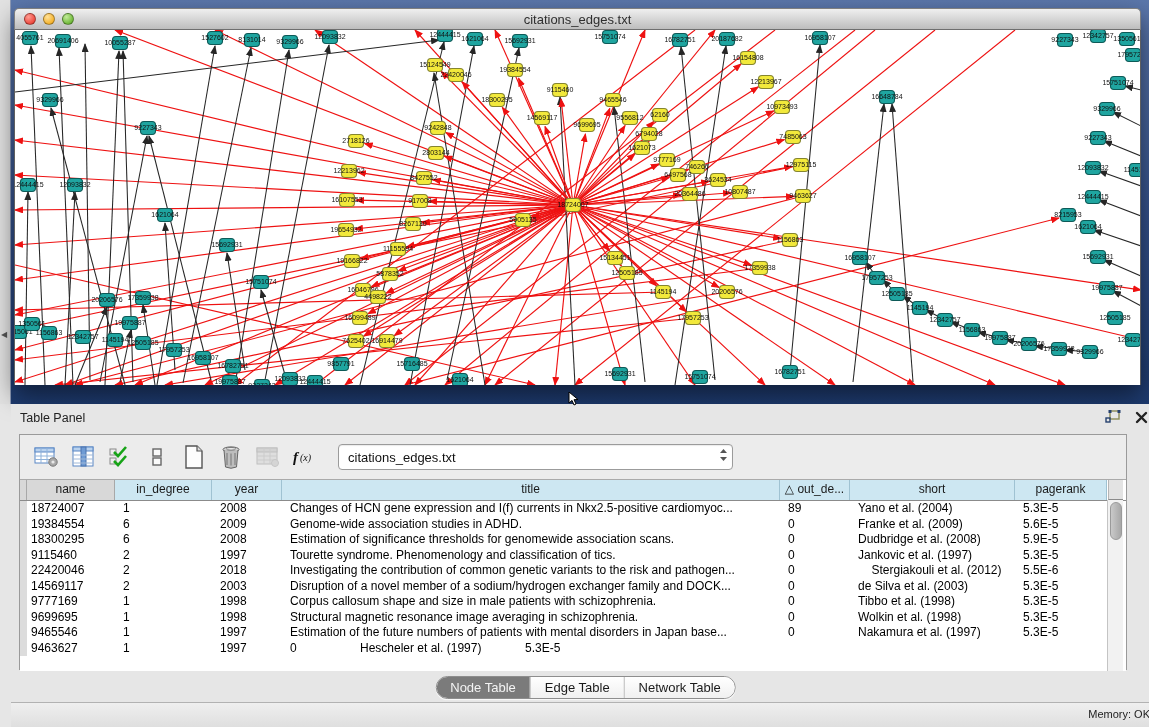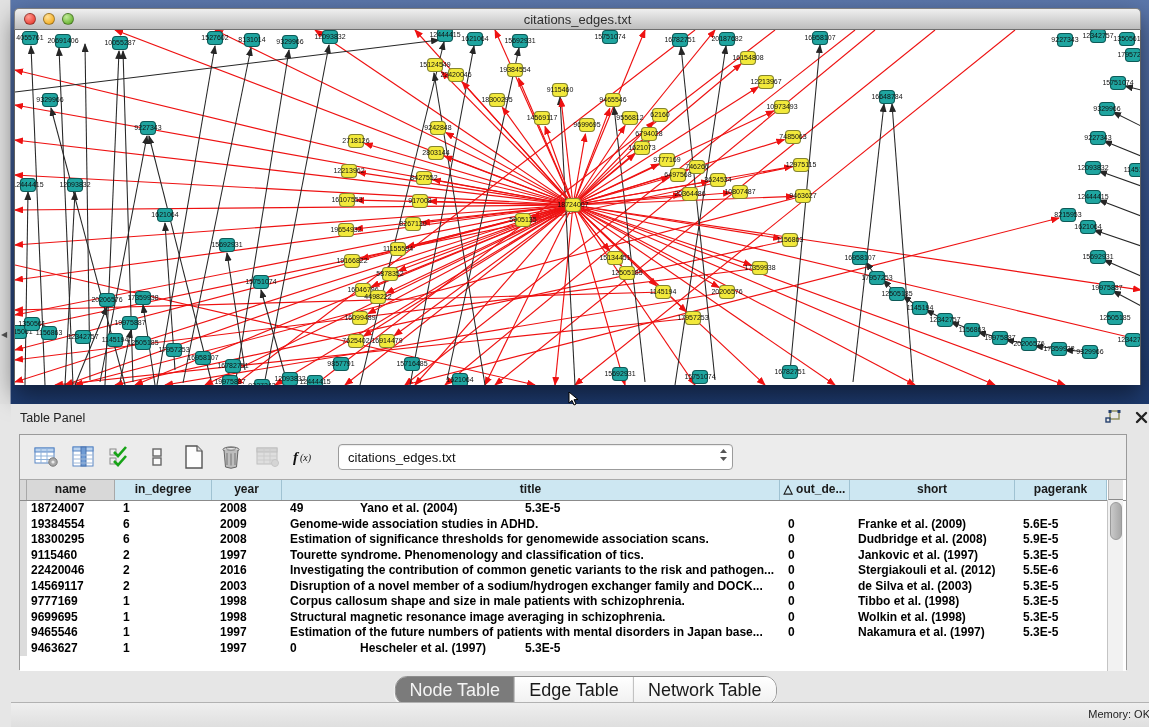--- a/index.html
+++ b/index.html
@@ -32,41 +32,41 @@
   .tp-title{position:absolute;left:9px;top:7px;font-size:12.5px;color:#222;}
   .tp-winicons{position:absolute;right:12px;top:6px;display:flex;gap:14px;align-items:center;}
   .tp-inner{position:absolute;left:8px;top:30px;width:1108px;height:236px;background:#ececec;
             border:1px solid #9a9a9a;box-sizing:border-box;}
   .toolbar{height:44px;display:flex;align-items:center;gap:9px;padding-left:12px;}
   .tb-btn{width:28px;height:28px;display:flex;align-items:center;justify-content:center;cursor:default;}
   .combo{margin-left:10px;width:393px;height:24px;background:#fff;border:1px solid #9b9b9b;
          border-radius:4px;display:flex;align-items:center;box-shadow:inset 0 1px 1px rgba(0,0,0,.08);}
   .combo .val{flex:1;font-size:13px;color:#111;padding-left:9px;}
   .combo .spin{width:18px;text-align:center;color:#444;}
-  .tablewrap{position:relative;background:#fff;height:191px;border-top:1px solid #aaa;font-weight:bold;}
+  .tablewrap{position:relative;background:#fff;height:191px;border-top:1px solid #aaa;}
   .thead{display:flex;height:20px;border-bottom:1px solid #8b8b8b;}
   .th{box-sizing:border-box;font-size:12px;color:#1a1a1a;text-align:center;line-height:19px;
       background:#cde7f2;border-right:1px solid #9fc2d2;overflow:hidden;white-space:nowrap;}
   .th.gray{background:#d8d8d8;border-right:1px solid #a8a8a8;}
   .rowhdr{width:7px;background:#dcdcdc;border-right:1px solid #a8a8a8;}
   .tbody .tr{display:flex;height:15.5px;line-height:15.5px;font-size:12px;color:#000;}
   .td{box-sizing:border-box;padding-left:8px;overflow:hidden;white-space:nowrap;border-right:0;}
   .td.first{padding-left:4px;}
   .vscroll{position:absolute;right:3px;top:20px;bottom:0;width:15px;background:#f2f2f2;
            border-left:1px solid #c4c4c4;}
   .vthumb{position:absolute;left:2px;top:2px;width:10px;height:36px;border-radius:6px;
           background:linear-gradient(90deg,#c9c9c9,#a8a8a8);border:1px solid #9a9a9a;}
   .scrollcorner{position:absolute;right:3px;top:0;width:15px;height:20px;background:#e3e3e3;
                 border-left:1px solid #b5b5b5;border-bottom:1px solid #8b8b8b;box-sizing:border-box;}
   
   .tabsbar{position:absolute;left:0;top:270px;width:1149px;height:26px;}
   .segmented{position:absolute;left:50%;transform:translateX(-50%);top:2px;display:flex;
              border:1px solid #8e8e8e;border-radius:12px;overflow:hidden;background:#fff;
              box-shadow:0 1px 1px rgba(255,255,255,.8);}
-  .seg{padding:3px 14px;font-size:18px;color:#1a1a1a;background:linear-gradient(#ffffff,#f0f0f0);
+  .seg{padding:3px 14px;font-size:13px;color:#1a1a1a;background:linear-gradient(#ffffff,#f0f0f0);
        border-left:1px solid #bbb;}
   .seg:first-child{border-left:none;}
   .seg.active{background:#7b7b7b;color:#f4f4f4;border-left:none;}
   
   .statusbar{position:absolute;left:0;top:298px;width:1149px;height:25px;
              border-top:1px solid #b2b2b2;background:linear-gradient(#efefef,#dedede);padding-left:24px;}
   .mem{position:absolute;right:34px;top:5px;font-size:11px;color:#222;}
   .memdot{position:absolute;right:13px;top:4px;width:14px;height:14px;border-radius:50%;
           border:1px solid #2f8f2f;box-sizing:border-box;
           background:radial-gradient(circle at 35% 30%,#8fe88f,#35c135 70%);}
@@ -830,21 +830,22 @@
           <div class="th" style="width: 70px;">△ out_de...</div>
           <div class="th" style="width: 165px;">short</div>
           <div class="th" style="width: 92px;">pagerank</div>
         </div>
       <div class="tbody">
           <div class="tr">
             <div class="td rowhdr" style="width: 7px; padding: 0px;"></div>
             <div class="td first" style="width: 88px;">18724007</div>
             <div class="td" style="width: 97px;">1</div>
             <div class="td" style="width: 70px;">2008</div>
-            <div class="td" style="width: 70px;">49</div>
+            <div class="td" style="width: 498px;">Changes of HCN gene expression and I(f) currents in Nkx2.5-positive cardiomyoc...</div>
+            <div class="td" style="width: 70px;">89</div>
             <div class="td" style="width: 165px;">Yano et al. (2004)</div>
             <div class="td" style="width: 92px;">5.3E-5</div>
           </div>
           <div class="tr">
             <div class="td rowhdr" style="width: 7px; padding: 0px;"></div>
             <div class="td first" style="width: 88px;">19384554</div>
             <div class="td" style="width: 97px;">6</div>
             <div class="td" style="width: 70px;">2009</div>
             <div class="td" style="width: 498px;">Genome-wide association studies in ADHD.</div>
             <div class="td" style="width: 70px;">0</div>
@@ -868,24 +869,24 @@
             <div class="td" style="width: 70px;">1997</div>
             <div class="td" style="width: 498px;">Tourette syndrome. Phenomenology and classification of tics.</div>
             <div class="td" style="width: 70px;">0</div>
             <div class="td" style="width: 165px;">Jankovic et al. (1997)</div>
             <div class="td" style="width: 92px;">5.3E-5</div>
           </div>
           <div class="tr">
             <div class="td rowhdr" style="width: 7px; padding: 0px;"></div>
             <div class="td first" style="width: 88px;">22420046</div>
             <div class="td" style="width: 97px;">2</div>
-            <div class="td" style="width: 70px;">2016</div>
+            <div class="td" style="width: 70px;">2018</div>
             <div class="td" style="width: 498px;">Investigating the contribution of common genetic variants to the risk and pathogen...</div>
             <div class="td" style="width: 70px;">0</div>
-            <div class="td" style="width: 165px;">Stergiakouli et al. (2012)</div>
+            <div class="td" style="width: 165px; text-align: center;">Stergiakouli et al. (2012)</div>
             <div class="td" style="width: 92px;">5.5E-6</div>
           </div>
           <div class="tr">
             <div class="td rowhdr" style="width: 7px; padding: 0px;"></div>
             <div class="td first" style="width: 88px;">14569117</div>
             <div class="td" style="width: 97px;">2</div>
             <div class="td" style="width: 70px;">2003</div>
             <div class="td" style="width: 498px;">Disruption of a novel member of a sodium/hydrogen exchanger family and DOCK...</div>
             <div class="td" style="width: 70px;">0</div>
             <div class="td" style="width: 165px;">de Silva et al. (2003)</div>

